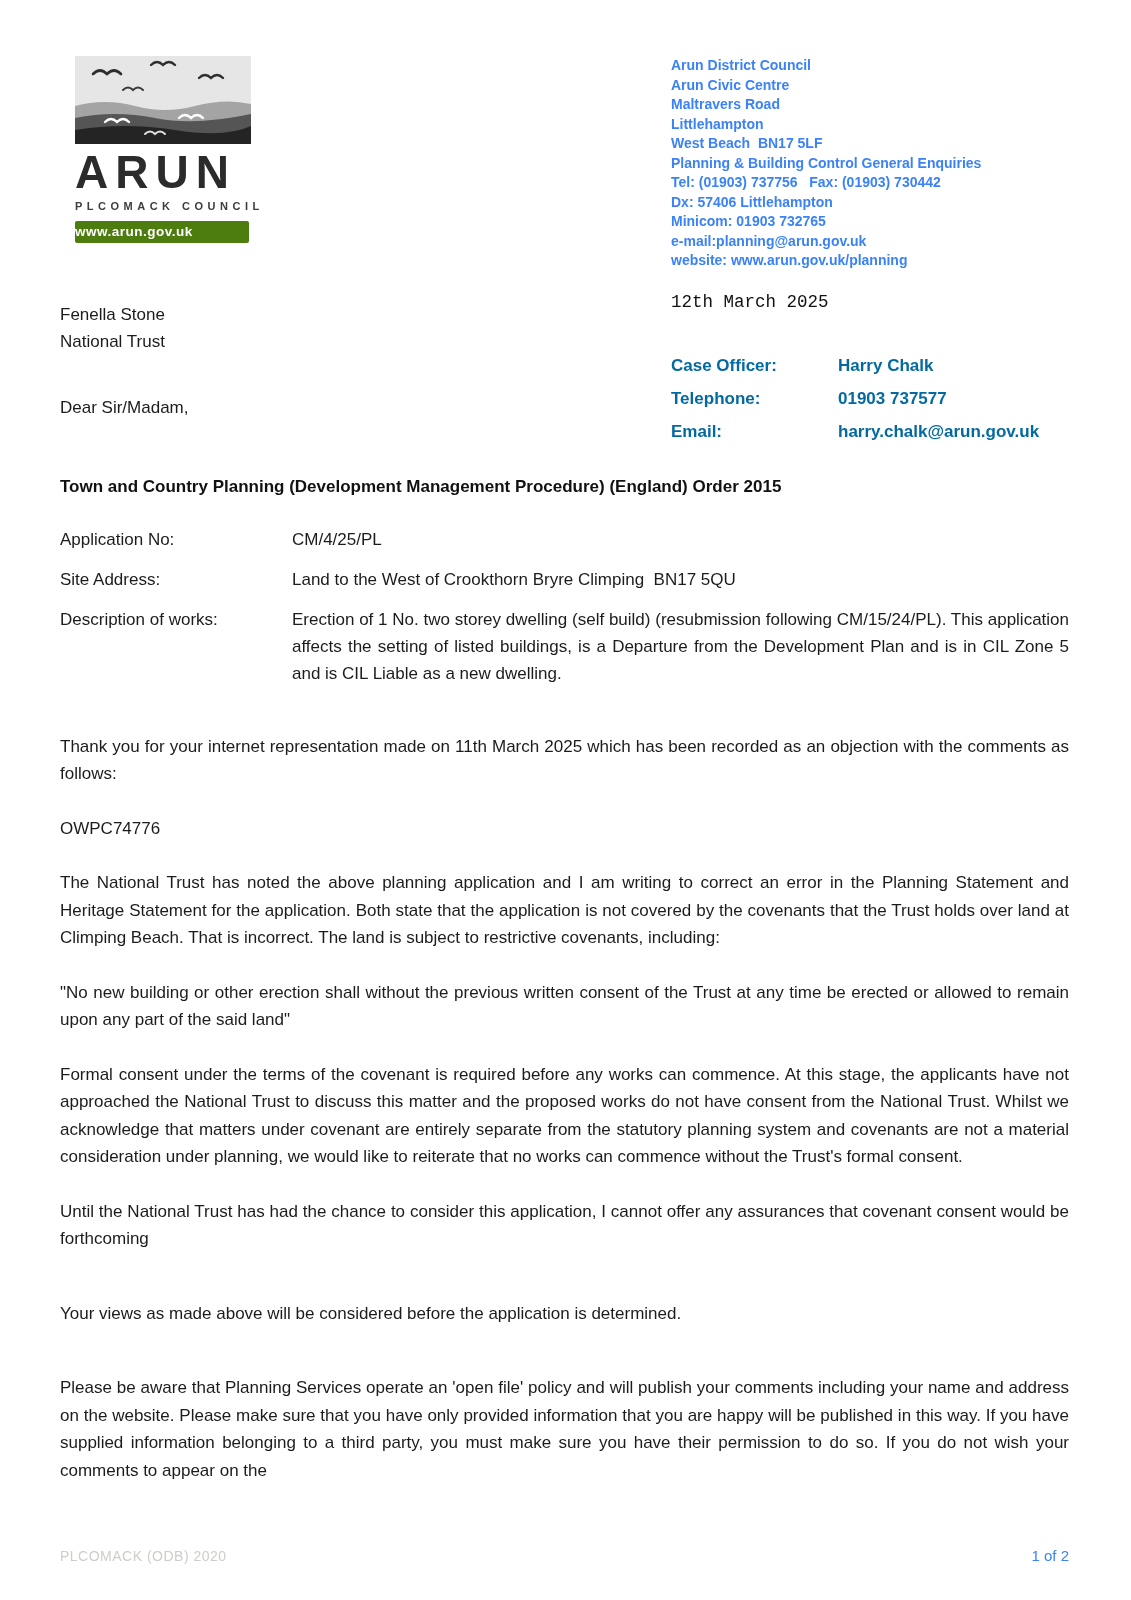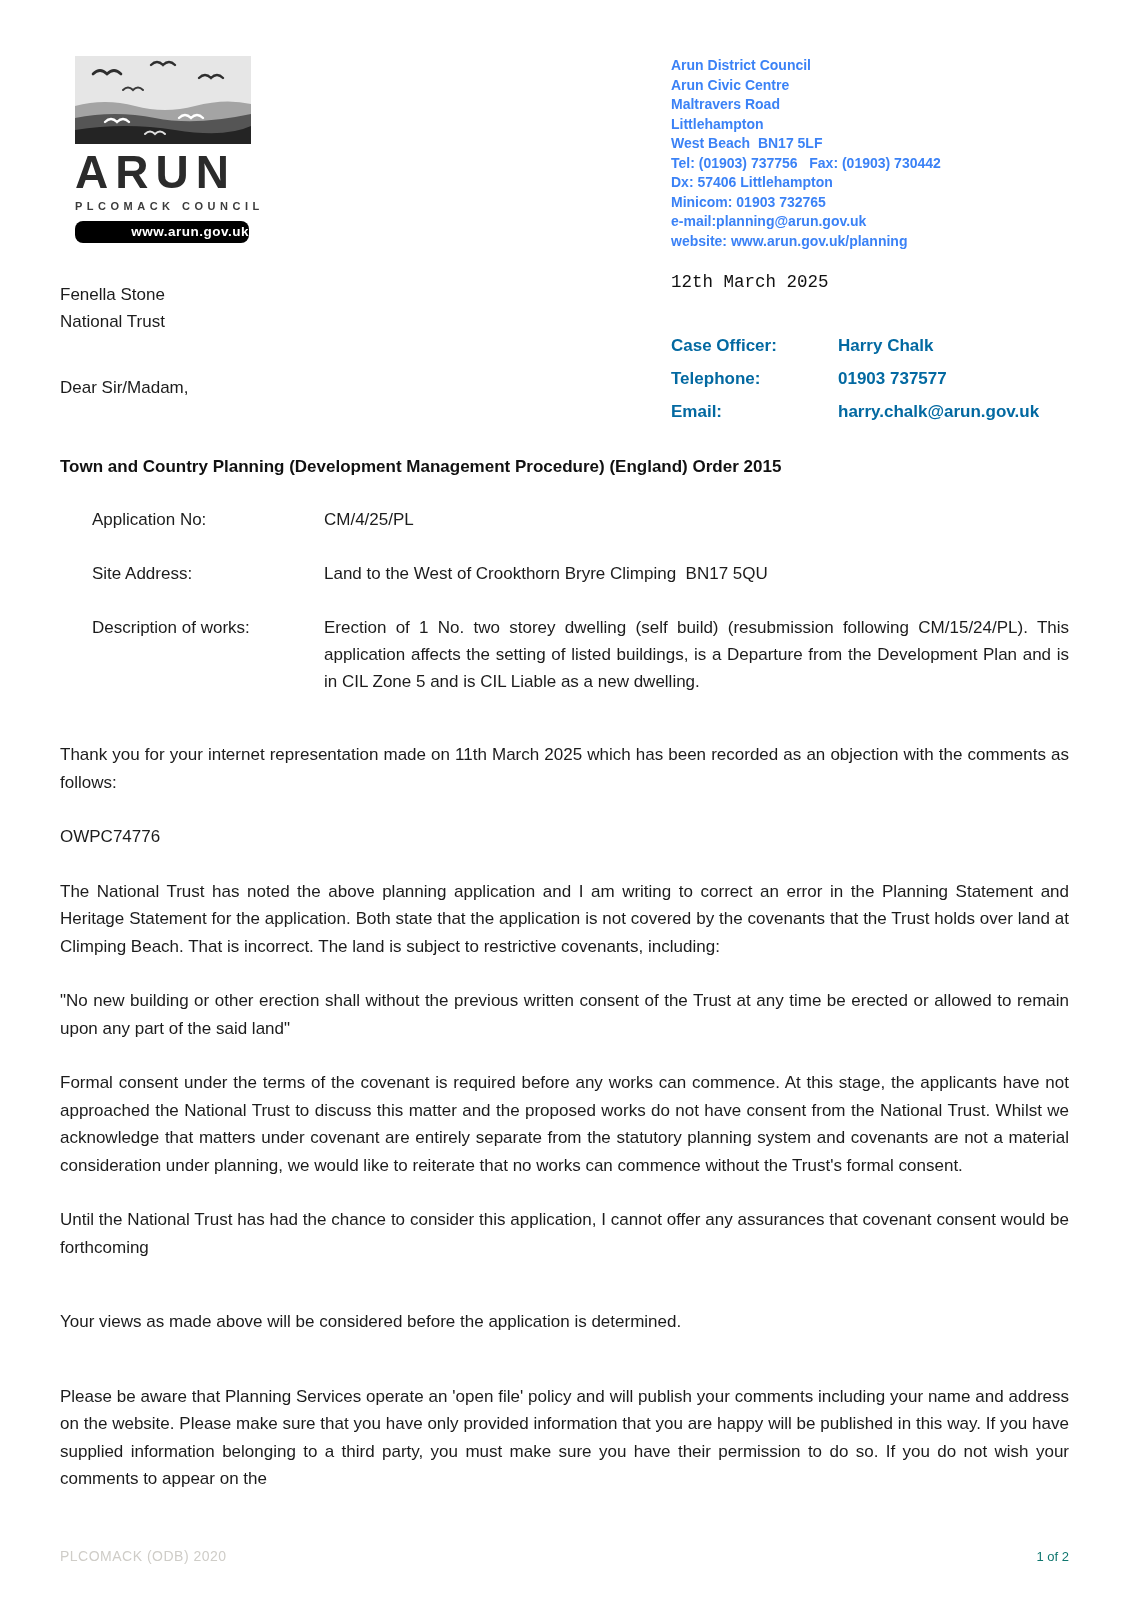--- a/index.html
+++ b/index.html
@@ -22,23 +22,23 @@
   .logo-name {
     font-size:46px; font-weight:700; letter-spacing:7px;
     color:#2b2b2b; line-height:1.05; margin-top:4px;
   }
   .logo-sub {
     font-size:11px; font-weight:700; letter-spacing:4.5px;
     color:#3c3c3c; margin-top:4px; white-space:nowrap;
   }
   .logo-bar {
     margin-top:9px; width:174px;
-    background:#000000; color:#ffffff;
+    background:#4d7c0f; color:#ffffff;
     font-size:13.5px; font-weight:700; letter-spacing:.5px;
-    text-align:right; padding:3px 0 4px; border-radius:8px;
+    text-align:left; padding:3px 0 4px; border-radius:2px;
   }
   .right-col { margin-left:auto; width:398px; }
   .council-address { font-size:14px; font-weight:700; line-height:19.5px; color:#3b82f6; }
   .council-address div { white-space:pre-wrap; }
 
   
   .intro-row { display:flex; margin-top:21px; }
   .intro-left { flex:1; padding-top:9px; font-size:17px; }
   .recipient-line { line-height:27px; }
   .salutation { margin-top:39px; line-height:27px; }
@@ -48,41 +48,41 @@
   .case-label { width:167px; }
   .case-value { flex:1; }
 
   
   .act-headings { margin-top:25px; font-size:17px; font-weight:700; line-height:27px; color:#111; }
 
   
   .app-table {
     margin-top:26px;
     display:grid; grid-template-columns:232px 1fr;
-    row-gap:27px;
-    font-size:17px; line-height:27px;margin-left:32px;
+    row-gap:13px;
+    font-size:17px; line-height:27px;
   }
   .app-value { text-align:justify; white-space:pre-wrap; }
 
   
   .body-text { margin-top:46px; }
   .body-text p {
     font-size:17px; line-height:27.5px;
     text-align:justify;
     margin-bottom:27px;
   }
   .body-text p.gap-lg { margin-top:47px; }
 
   
   .footer {
     position:absolute; left:60px; right:62px; bottom:36px;
     display:flex; justify-content:space-between; align-items:baseline;
   }
   .footer-ref { color:#cfcdc8; font-size:14px; letter-spacing:.5px; }
-  .page-number { color:#0f766e; font-size:13px; }
+  .page-number { color:#3b82f6; font-size:15px; }
 </style>
 </head>
 <body>
 
 <div class="page">
 
   <div class="header">
 
     <div class="logo-block">
       <div class="logo-img">
@@ -105,20 +105,21 @@
       <div class="logo-bar">www.arun.gov.uk</div>
     </div>
 
     <div class="right-col">
       <div class="council-address">
         <div>Arun District Council</div>
         <div>Arun Civic Centre</div>
         <div>Maltravers Road</div>
         <div>Littlehampton</div>
         <div>West Beach  BN17 5LF</div>
+        <div>Planning &amp; Building Control General Enquiries</div>
         <div>Tel: (01903) 737756   Fax: (01903) 730442</div>
         <div>Dx: 57406 Littlehampton</div>
         <div>Minicom: 01903 732765</div>
         <div>e-mail:planning@arun.gov.uk</div>
         <div>website: www.arun.gov.uk/planning</div>
       </div>
     </div>
   </div>
 
   <div class="intro-row">

